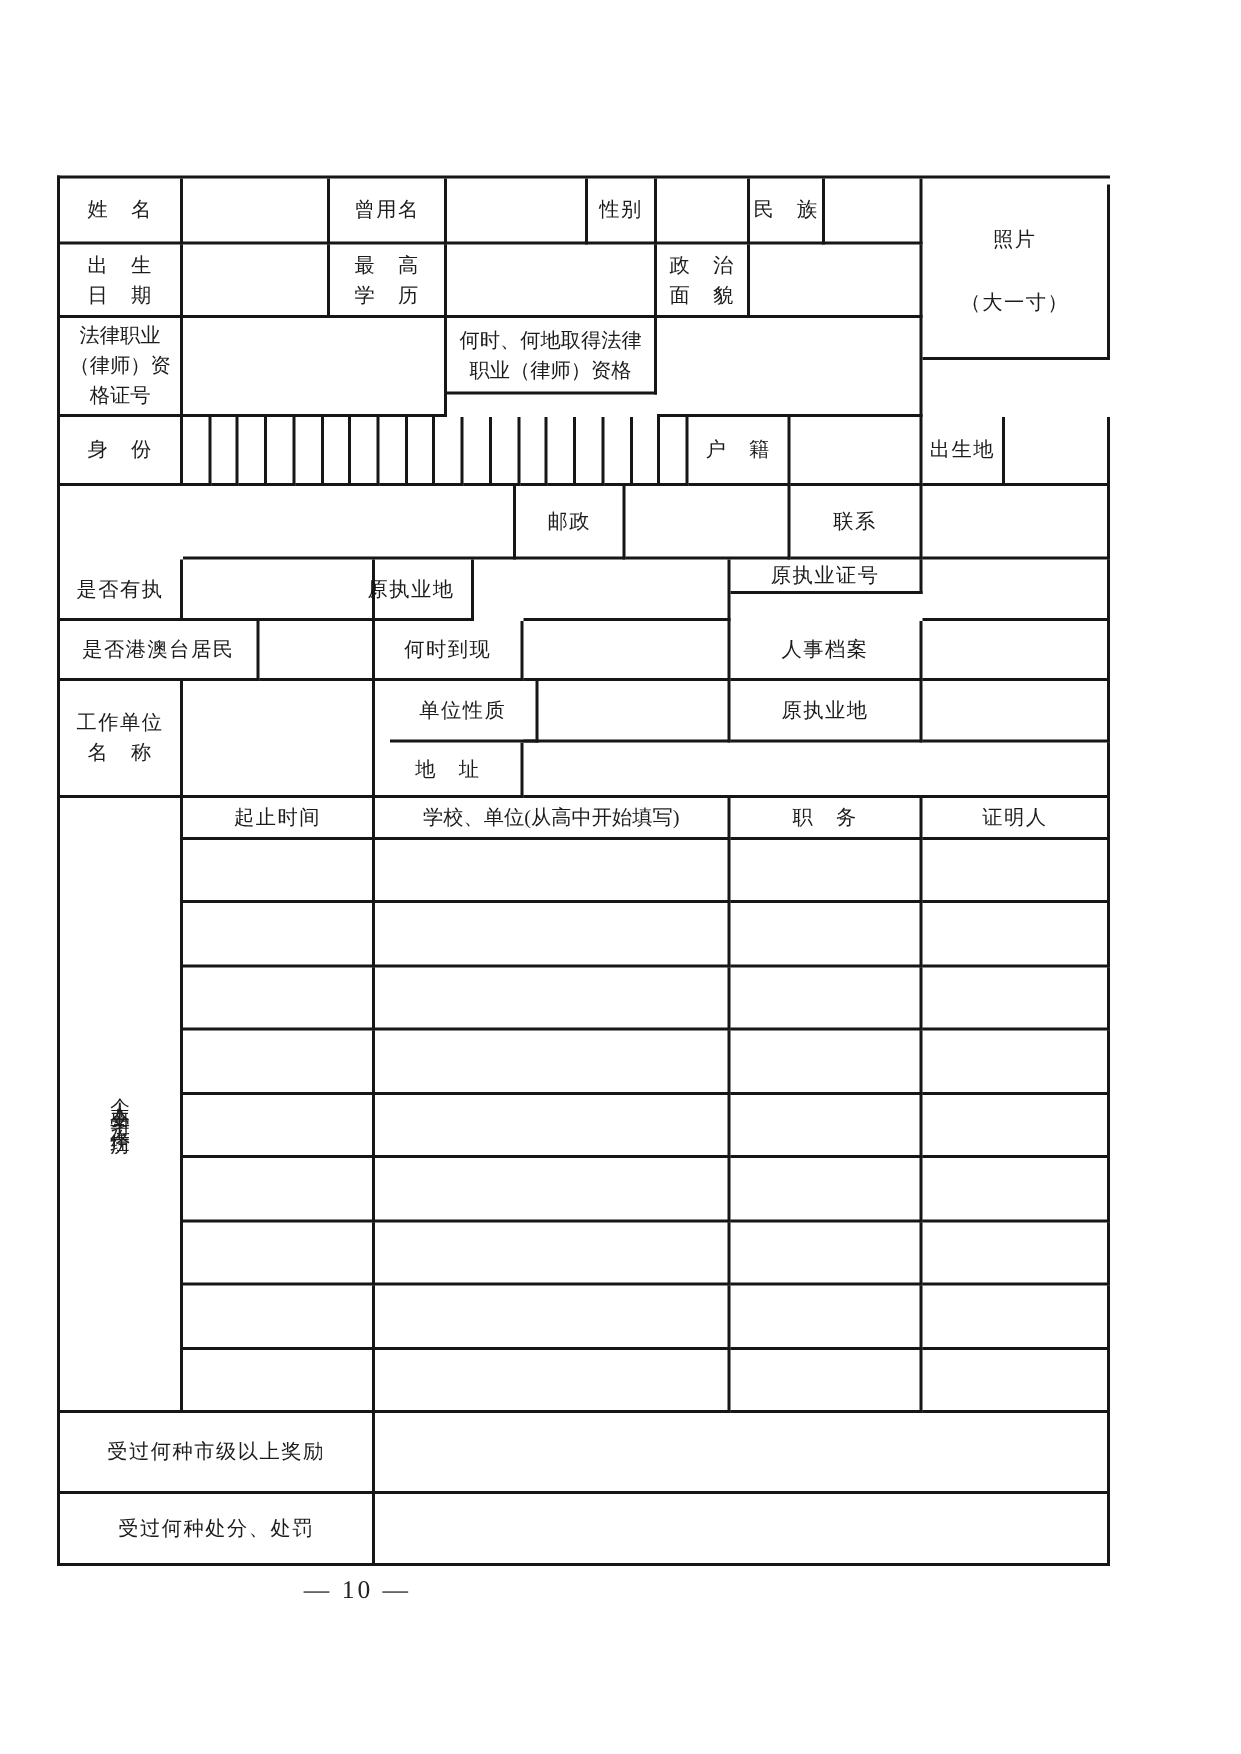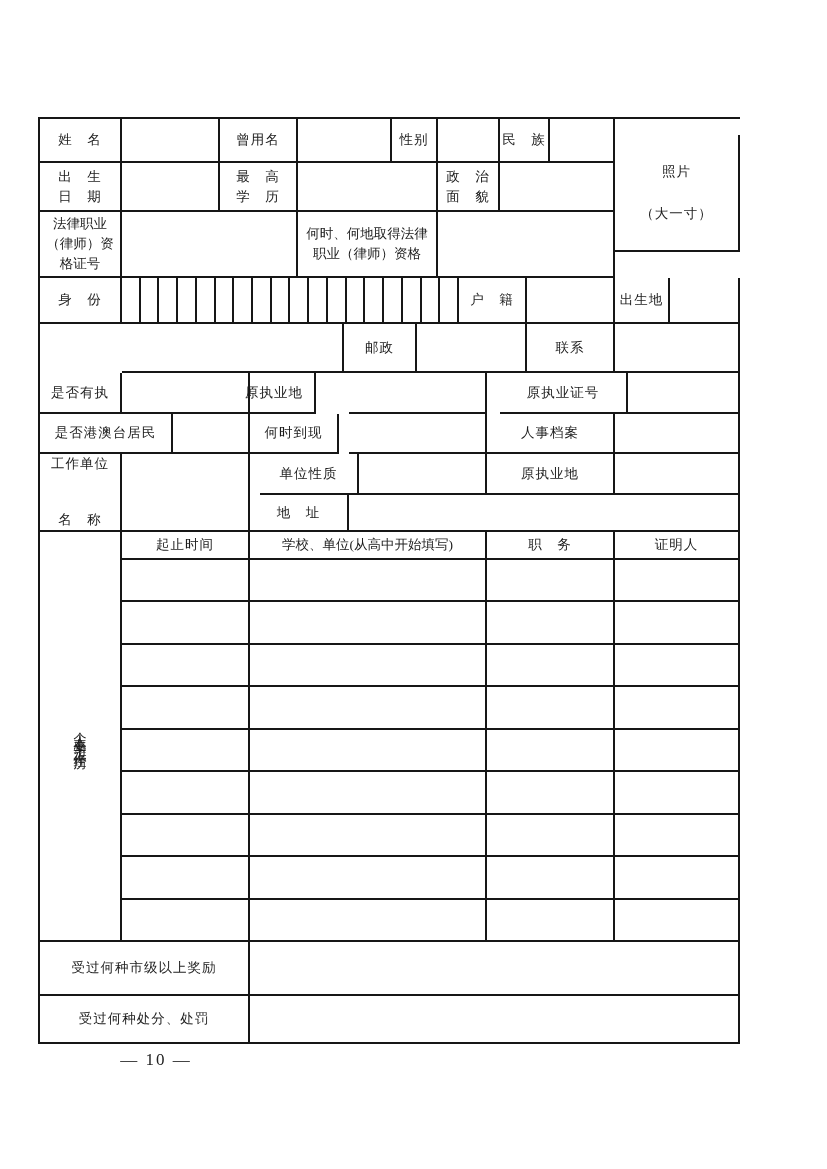--- a/index.html
+++ b/index.html
@@ -16,21 +16,21 @@
   }
   
   .c {
     position:absolute; box-sizing:border-box;
     border-right:2px solid #161616; border-bottom:2px solid #161616;
     display:flex; flex-direction:column; align-items:center; justify-content:center;
     text-align:center; font-size:13.5px; line-height:20px; letter-spacing:1px;
   }
   .ln { display:block; }
   .tight { letter-spacing:0; }
-  .spread { justify-content:space-between; }
+  .spread { justify-content:center; }
   .gap22 { gap:22px; }
   
   .strip {
     position:absolute; box-sizing:border-box; display:flex; flex-direction:row;
   }
   .strip .digit {
     flex:1; box-sizing:border-box;
     border-right:2px solid #161616; border-bottom:2px solid #161616;
   }
   
@@ -42,21 +42,21 @@
   .exp-grid .exp-cell {
     box-sizing:border-box;
     border-right:2px solid #161616; border-bottom:2px solid #161616;
   }
   .vert {
     writing-mode:vertical-lr; text-orientation:upright;
     letter-spacing:3px; font-size:13px; line-height:1;
   }
   .pageno {
     position:absolute; left:38px; top:1050px; width:236px;
-    text-align:center; font-size:17px; letter-spacing:2px; color:#222;
+    text-align:right; font-size:17px; letter-spacing:2px; color:#222;
   }
 </style>
 </head>
 <body>
 
 <div class="page">
   <div class="tbl">
 
     <div class="c" style="left:0;top:0;width:82px;height:44px">
         <span class="ln">姓　名</span>
@@ -67,21 +67,21 @@
       </div>
     <div class="c" style="left:258px;top:0;width:94px;height:44px"></div>
     <div class="c" style="left:352px;top:0;width:46px;height:44px">
         <span class="ln">性别</span>
       </div>
     <div class="c" style="left:398px;top:0;width:62px;height:44px"></div>
     <div class="c" style="left:460px;top:0;width:50px;height:44px">
         <span class="ln">民　族</span>
       </div>
     <div class="c" style="left:510px;top:0;width:65px;height:44px"></div>
-    <div class="c gap22" style="left:575px;top:16px;width:125px;height:117px">
+    <div class="c gap22" style="left:575px;top:4px;width:125px;height:117px">
       <span class="ln">照片</span>
       <span class="ln">（大一寸）</span>
     </div>
 
     <div class="c" style="left:0;top:44px;width:82px;height:49px">
       <span class="ln">出　生</span>
       <span class="ln">日　期</span>
     </div>
     <div class="c" style="left:82px;top:44px;width:98px;height:49px"></div>
     <div class="c" style="left:180px;top:44px;width:78px;height:49px">
@@ -94,21 +94,21 @@
       <span class="ln">面　貌</span>
     </div>
     <div class="c" style="left:460px;top:44px;width:115px;height:49px"></div>
 
     <div class="c tight" style="left:0;top:93px;width:82px;height:66px">
       <span class="ln">法律职业</span>
       <span class="ln">（律师）资</span>
       <span class="ln">格证号</span>
     </div>
     <div class="c" style="left:82px;top:93px;width:176px;height:66px"></div>
-    <div class="c tight" style="left:258px;top:93px;width:140px;height:66px">
+    <div class="c tight" style="left:258px;top:93px;width:140px;height:51px">
       <span class="ln">何时、何地取得法律</span>
       <span class="ln">职业（律师）资格</span>
     </div>
     <div class="c" style="left:398px;top:93px;width:177px;height:66px"></div>
 
     <div class="c" style="left:0;top:159px;width:82px;height:46px">
         <span class="ln">身　份</span>
       </div>
     <div class="strip" style="left:82px;top:159px;width:337px;height:46px">
         <div class="digit"></div>
@@ -150,30 +150,30 @@
     <div class="c" style="left:575px;top:205px;width:125px;height:49px"></div>
 
     <div class="c" style="left:0;top:254px;width:82px;height:41px">
         <span class="ln">是否有执</span>
       </div>
     <div class="c" style="left:82px;top:254px;width:128px;height:41px"></div>
     <div class="c" style="left:194px;top:254px;width:82px;height:41px">
         <span class="ln">原执业地</span>
       </div>
     <div class="c" style="left:309px;top:254px;width:138px;height:41px"></div>
-    <div class="c" style="left:460px;top:254px;width:128px;height:41px">
+    <div class="c" style="left:447px;top:254px;width:128px;height:23px">
         <span class="ln">原执业证号</span>
       </div>
     <div class="c" style="left:575px;top:254px;width:125px;height:41px"></div>
 
     <div class="c" style="left:0;top:295px;width:133px;height:40px">
         <span class="ln">是否港澳台居民</span>
       </div>
     <div class="c" style="left:133px;top:295px;width:77px;height:40px"></div>
-    <div class="c" style="left:210px;top:295px;width:89px;height:40px">
+    <div class="c" style="left:210px;top:295px;width:99px;height:40px">
         <span class="ln">何时到现</span>
       </div>
     <div class="c" style="left:309px;top:295px;width:138px;height:40px"></div>
     <div class="c" style="left:447px;top:295px;width:128px;height:40px">
         <span class="ln">人事档案</span>
       </div>
     <div class="c" style="left:575px;top:295px;width:125px;height:40px"></div>
 
     <div class="c spread" style="left:0;top:335px;width:82px;height:78px">
       <span class="ln">工作单位</span>

